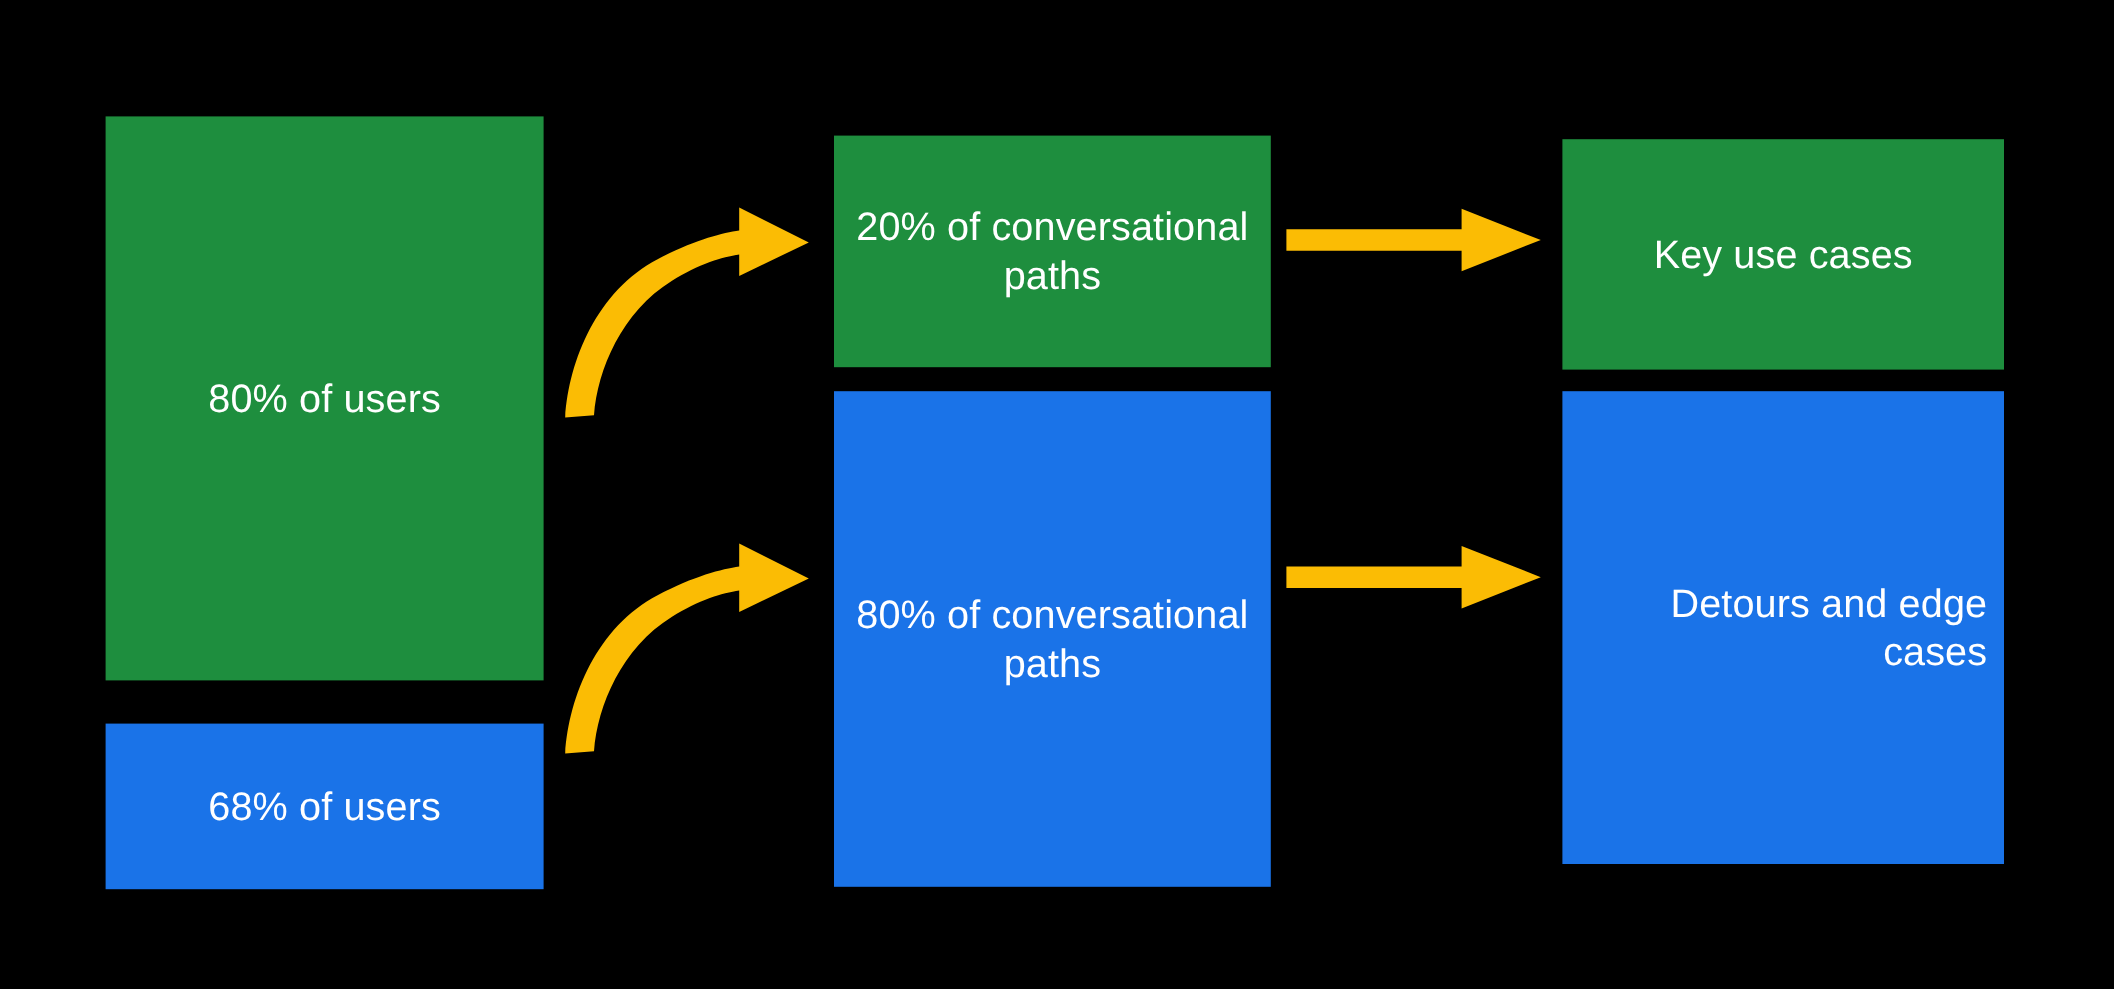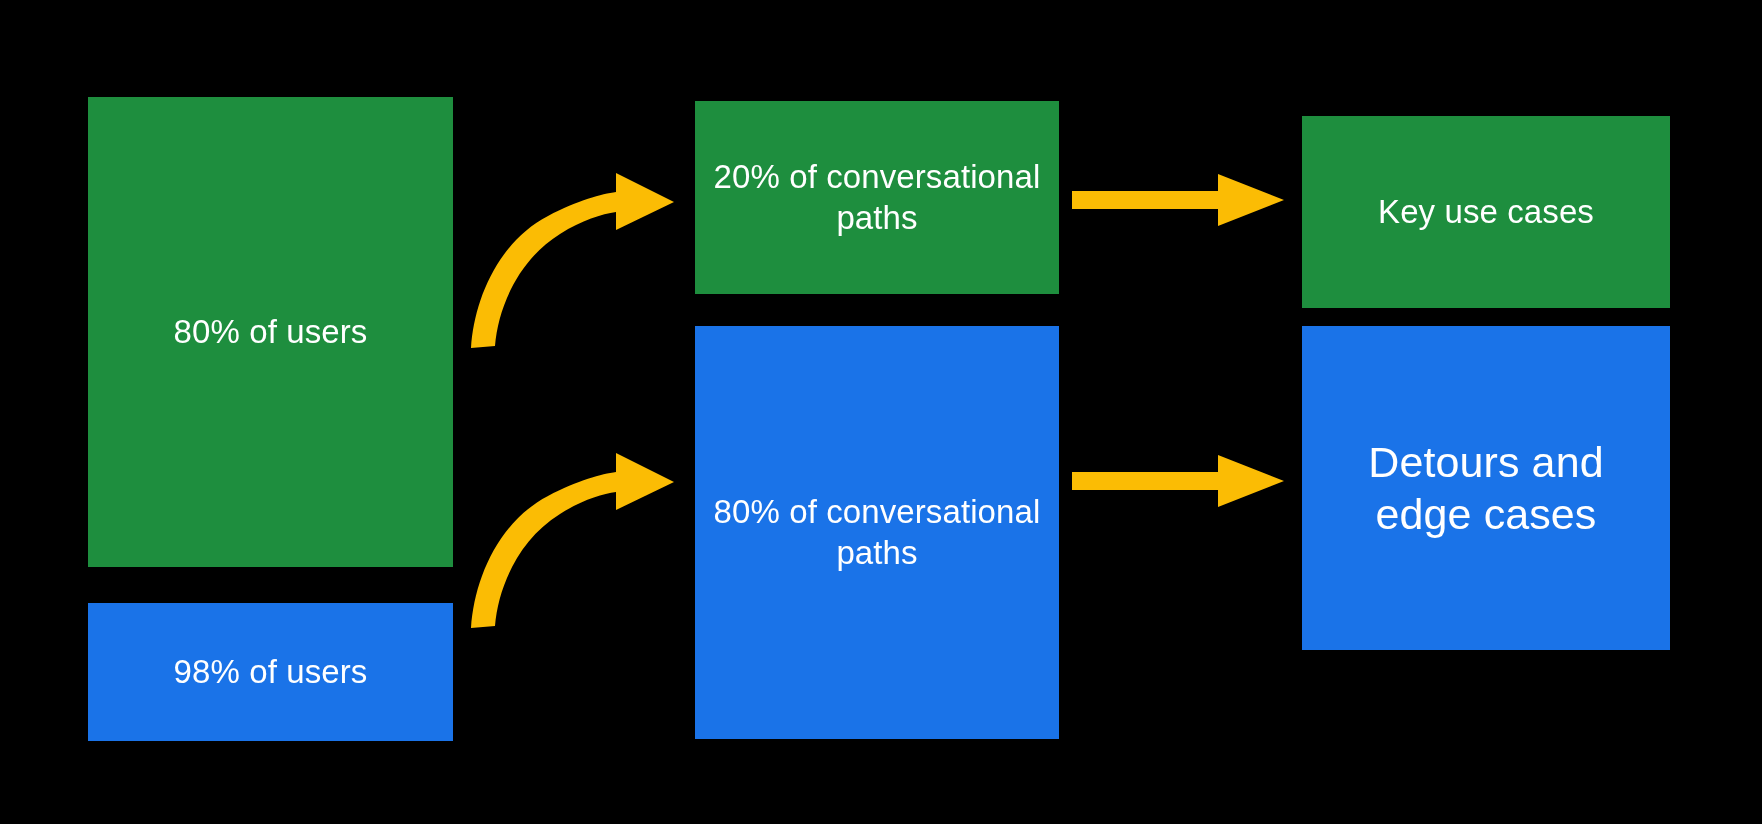--- a/index.html
+++ b/index.html
@@ -42,27 +42,27 @@
   .seg-green { background: #1E8E3E; }
   .seg-blue  { background: #1A73E8; margin-top: 36px; }
 
   
   #col1 { left: 88px; top: 97px; width: 365px; height: 608px; }
   #col1-green { left: 0; top: 0; width: 365px; height: 470px; font-size: 33px; justify-content: center; }
   #col1-blue  { left: 0; top: 470px; width: 365px; height: 138px; font-size: 33px; }
 
   
   #col2 { left: 695px; top: 97px; width: 364px; height: 606px; }
-  #col2-green { left: 0; top: 4px; width: 364px; height: 193px; font-size: 33px; }
+  #col2-green { left: 0; top: 16px; width: 364px; height: 193px; font-size: 33px; }
   #col2-blue  { left: 0; top: 193px; width: 364px; height: 413px; font-size: 33px; }
 
   
   #col3 { left: 1302px; top: 98px; width: 368px; height: 615px; }
   #col3-green { left: 0; top: 0; width: 368px; height: 192px; font-size: 33px; margin-top: 18px; }
-  #col3-blue  { left: 0; top: 192px; width: 368px; height: 324px; font-size: 43px; }
+  #col3-blue  { left: 0; top: 192px; width: 368px; height: 394px; font-size: 33px; text-align: right; }
 
   .arrow-svg {
     position: absolute;
     overflow: visible;
     pointer-events: none;
   }
   #arrow-curve-top    { left: 450px; top: 150px;  width: 250px; height: 220px; }
   #arrow-curve-bottom { left: 450px; top: 430px;  width: 250px; height: 220px; }
   #arrow-straight-top    { left: 1070px; top: 168px; width: 220px; height: 64px; }
   #arrow-straight-bottom { left: 1070px; top: 449px; width: 220px; height: 64px; }
@@ -70,21 +70,21 @@
 </head>
 <body>
 
 <div id="canvas">
 
   <div class="column" id="col1">
     <div class="segment seg-green" id="col1-green">
       <span>80% of users</span>
     </div>
     <div class="segment seg-blue" id="col1-blue">
-      <span>98% of users</span>
+      <span>68% of users</span>
     </div>
   </div>
 
   <div class="column" id="col2">
     <div class="segment seg-green" id="col2-green">
       <span>20% of conversational paths</span>
     </div>
     <div class="segment seg-blue" id="col2-blue">
       <span>80% of conversational paths</span>
     </div>

